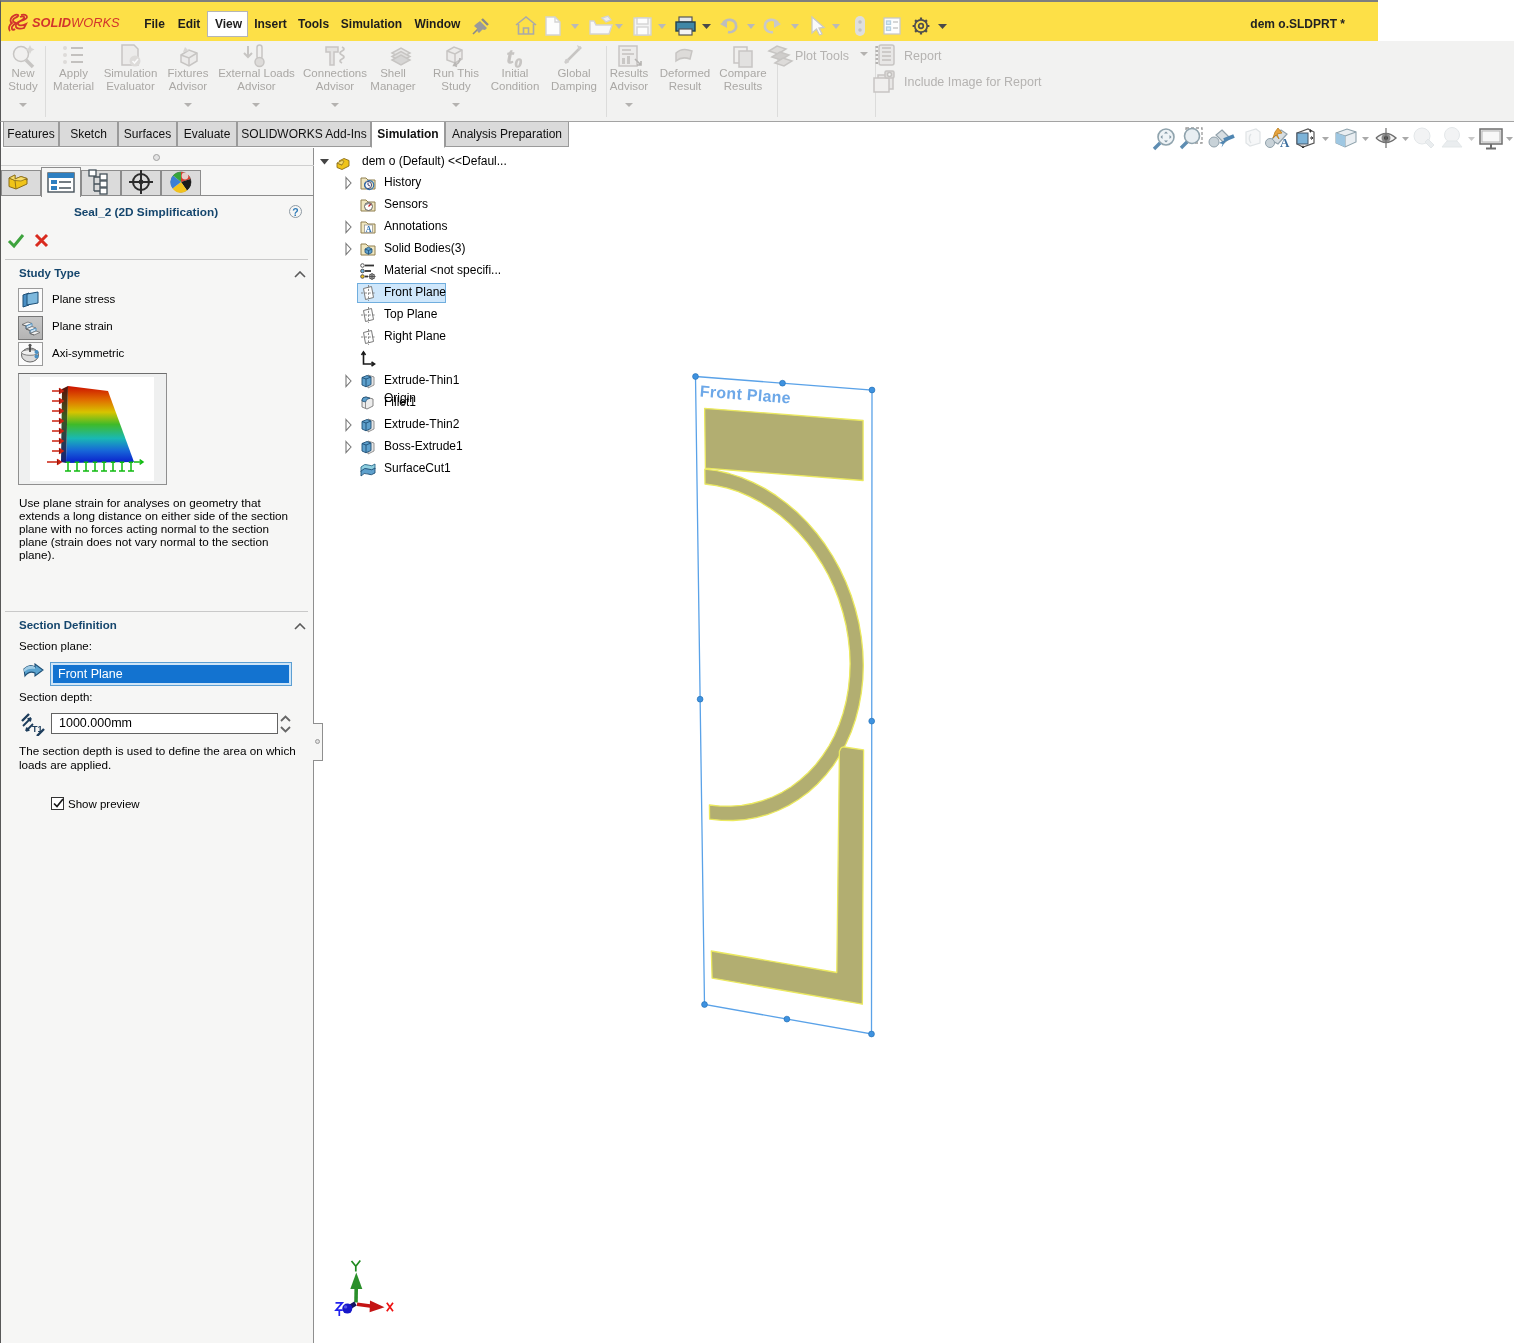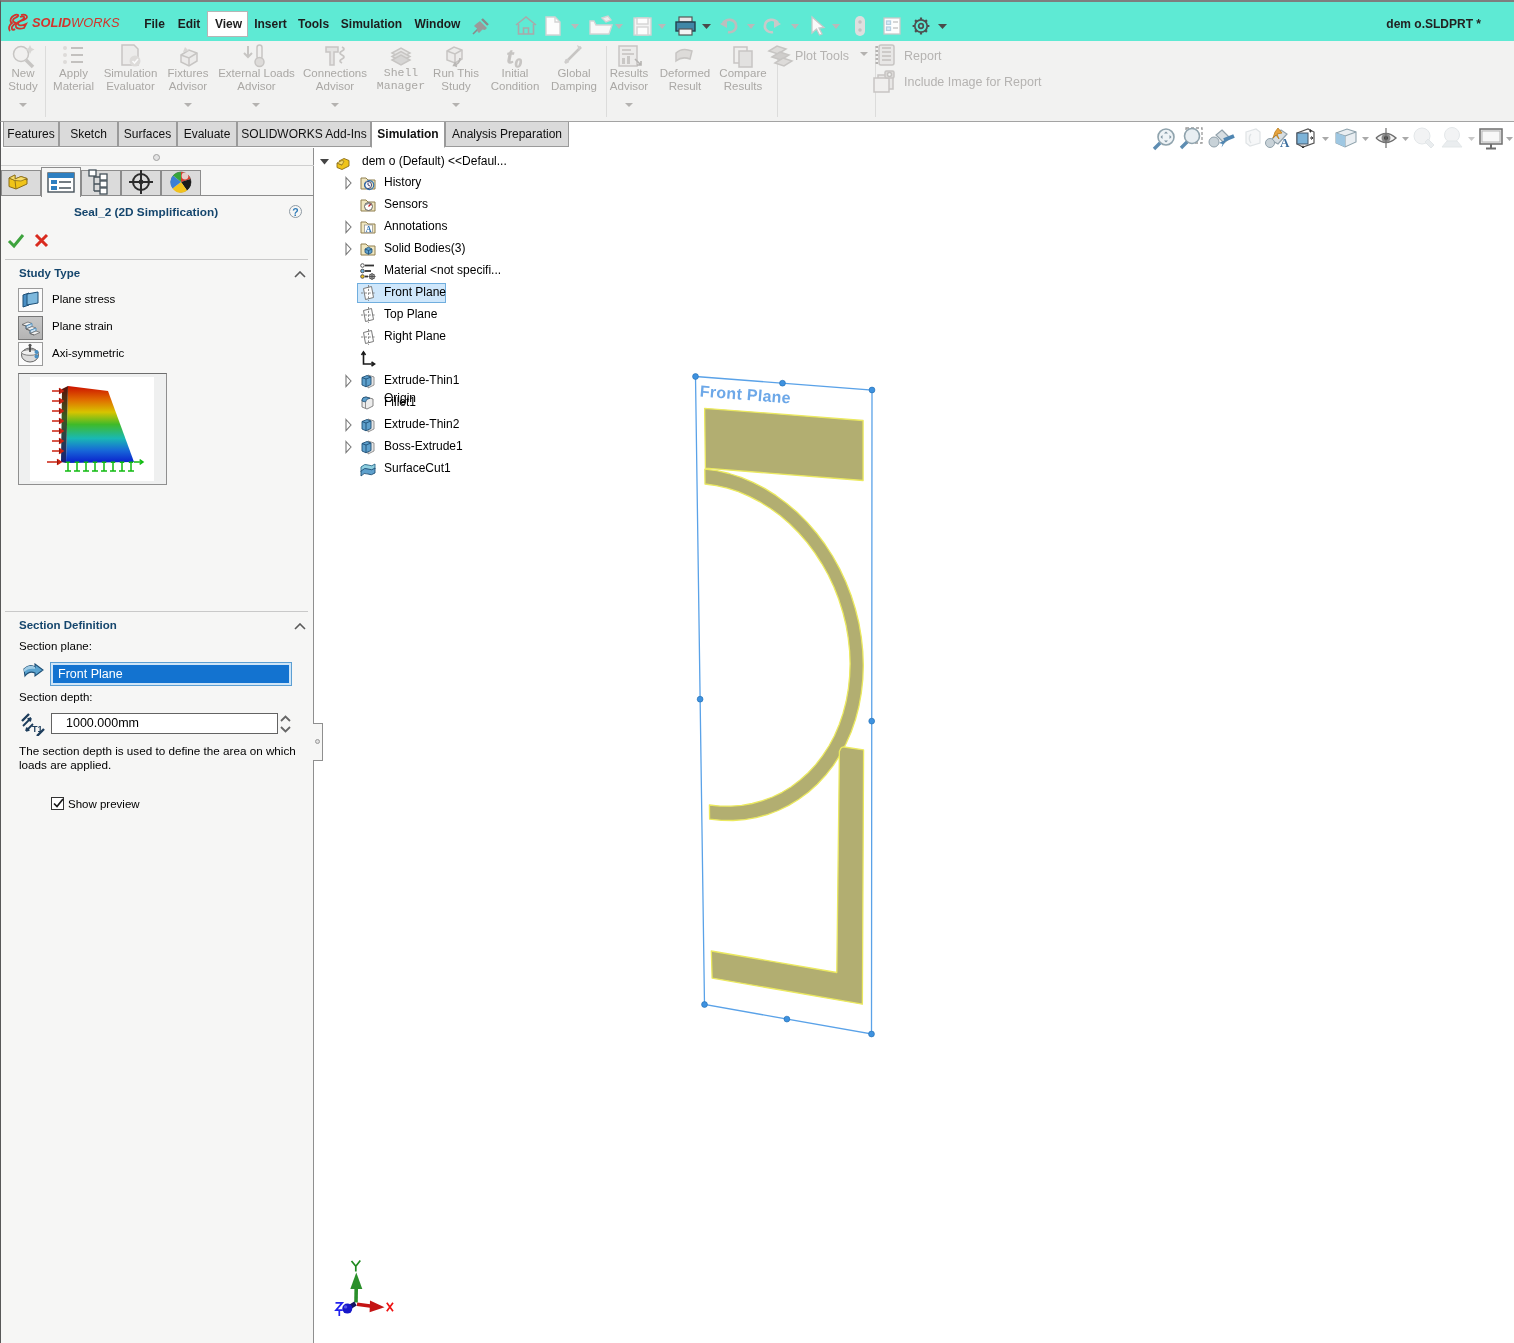--- a/index.html
+++ b/index.html
@@ -1,20 +1,20 @@
 <!DOCTYPE html>
 <html><head>
 <meta charset="utf-8">
 <style>
 * { margin:0; padding:0; box-sizing:border-box; }
 html,body { width:1514px; height:1343px; overflow:hidden; }
 body { font-family:"Liberation Sans", sans-serif; background:#fff; position:relative; }
 .abs { position:absolute; }
 
-#titlebar { position:absolute; left:0; top:0; width:1514px; height:41px; background:#5eead4; border-top:2px solid #7e7e7e; border-left:1px solid #585858; }
+#titlebar { position:absolute; left:0; top:0; width:1378px; height:41px; background:#fde047; border-top:2px solid #7e7e7e; border-left:1px solid #585858; }
 .menu { position:absolute; top:15px; font-size:12px; font-weight:bold; color:#1d1d1d; transform:translateX(-50%); white-space:nowrap; }
 #viewbox { position:absolute; left:206px; top:9px; width:41px; height:26px; background:#fff; border:1px solid #b5b5b5; }
 
 #ribbon { position:absolute; left:0; top:41px; width:1514px; height:81px; background:#f2f2f1; border-left:1px solid #585858; border-bottom:1px solid #a3a3a3; }
 .rsep { position:absolute; top:5px; height:71px; width:1px; background:#dcdcdb; }
 .rlabel { position:absolute; font-size:11.5px; color:#aaa8a5; text-align:center; line-height:12.5px; white-space:nowrap; }
 .rcaret { position:absolute; width:0; height:0; border-left:4px solid transparent; border-right:4px solid transparent; border-top:4px solid #b4b2b0; }
 .hlabel { position:absolute; font-size:12.5px; color:#b5b3b1; white-space:nowrap; }
 
 #tabbar { position:absolute; left:0; top:122px; width:1514px; height:26px; background:#fff; border-left:1px solid #585858; }
@@ -197,21 +197,21 @@
       <rect x="884" y="30" width="9" height="7" rx="1.5" fill="#dddbd9"></rect>
       <circle cx="888.5" cy="33.5" r="2" fill="#f6f6f5" stroke="#c3c1bf"></circle>
     </g>
   </svg>
   <div class="rlabel" style="left:0px;top:26px;width:44px;">New<br>Study</div>
   <div class="rlabel" style="left:44px;top:26px;width:57px;">Apply<br>Material</div>
   <div class="rlabel" style="left:99px;top:26px;width:61px;">Simulation<br>Evaluator</div>
   <div class="rlabel" style="left:158px;top:26px;width:58px;">Fixtures<br>Advisor</div>
   <div class="rlabel" style="left:212px;top:26px;width:87px;">External Loads<br>Advisor</div>
   <div class="rlabel" style="left:297px;top:26px;width:74px;text-align:center;">Connections<br>Advisor</div>
-  <div class="rlabel" style="left:372px;top:26px;width:56px;font-family:Liberation Mono, monospace;">Shell<br>Manager</div>
+  <div class="rlabel" style="left:364px;top:26px;width:56px;">Shell<br>Manager</div>
   <div class="rlabel" style="left:427px;top:26px;width:56px;">Run This<br>Study</div>
   <div class="rlabel" style="left:484px;top:26px;width:60px;">Initial<br>Condition</div>
   <div class="rlabel" style="left:546px;top:26px;width:54px;">Global<br>Damping</div>
   <div class="rlabel" style="left:601px;top:26px;width:54px;">Results<br>Advisor</div>
   <div class="rlabel" style="left:655px;top:26px;width:58px;">Deformed<br>Result</div>
   <div class="rlabel" style="left:713px;top:26px;width:58px;">Compare<br>Results</div>
   <div class="hlabel" style="left:794px;top:8px;">Plot Tools</div>
   <div class="hlabel" style="left:903px;top:8px;">Report</div>
   <div class="hlabel" style="left:903px;top:34px;">Include Image for Report</div>
   <div class="rcaret" style="left:18px;top:62px;"></div>
@@ -352,20 +352,21 @@
       <path d="M47 86 l0 8 m-3 0 l6 0 m-5.2 -8.8 l4.4 0"></path>
       <path d="M56 86 l0 8 m-3 0 l6 0 m-5.2 -8.8 l4.4 0"></path>
       <path d="M65 86 l0 8 m-3 0 l6 0 m-5.2 -8.8 l4.4 0"></path>
       <path d="M74 86 l0 8 m-3 0 l6 0 m-5.2 -8.8 l4.4 0"></path>
       <path d="M83 86 l0 8 m-3 0 l6 0 m-5.2 -8.8 l4.4 0"></path>
       <path d="M92 86 l0 8 m-3 0 l6 0 m-5.2 -8.8 l4.4 0"></path>
       <path d="M101 86 l0 8 m-3 0 l6 0 m-5.2 -8.8 l4.4 0"></path>
       <path d="M104 85 l9 0 m-3.4 -2.4 l3.4 2.4 l-3.4 2.4"></path>
     </g>
   </svg>
+  <div class="abs" style="left:18px;top:348px;width:292px;font-size:11.7px;line-height:13.1px;color:#000;white-space:nowrap;">Use plane strain for analyses on geometry that<br>extends a long distance on either side of the section<br>plane with no forces acting normal to the section<br>plane (strain does not vary normal to the section<br>plane).</div>
   <div class="sep" style="top:463px;"></div>
 
   <div class="hdr" style="top:471px;">Section Definition</div>
   <svg class="chev" style="top:475px;" viewBox="0 0 12 7">
       <path d="M1 6 L6 1 L11 6" fill="none" stroke="#5a5a5a" stroke-width="1.6"></path>
     </svg>
   <div class="lbl" style="left:18px;top:492px;">Section plane:</div>
   <svg class="abs" style="left:21px;top:515px;" width="23" height="19" viewBox="0 0 23 19">
     <path d="M2 6 C6 2 10 2 13 4 L13 1 L21 7 L13 13 L13 10 C9 8 6 9 3 13 Z" fill="#5ba3cf" stroke="#1d4e75" stroke-width="1.1"></path>
     <path d="M2 6 C6 2 10 2 13 4 L13 6 C9 5 5 6 2 9 Z" fill="#9fcbe4" stroke="none"></path>
@@ -373,21 +374,21 @@
   <div class="abs" style="left:49px;top:514px;width:242px;height:24px;border:1px solid #5c9fd3;background:#cfe5f7;padding:2px;">
     <div style="width:100%;height:100%;background:#1373d0;color:#fff;font-size:12.5px;line-height:18px;padding-left:5px;">Front Plane</div>
   </div>
   <div class="lbl" style="left:18px;top:543px;">Section depth:</div>
   <svg class="abs" style="left:20px;top:564px;" width="25" height="24" viewBox="0 0 25 24">
     <path d="M2 14 L10 6 M10 6 L6.5 7 M10 6 L9 9.5" stroke="#1d3d5c" stroke-width="1.8" fill="none"></path>
     <path d="M12 12 L5 19 M5 19 L8.5 18 M5 19 L6 15.5" stroke="#1d3d5c" stroke-width="1.8" fill="none"></path>
     <path d="M1 9 L8 2 M16 24 L23 17" stroke="#1d3d5c" stroke-width="2.4" fill="none"></path>
     <text x="11" y="20" font-size="9" font-weight="bold" fill="#1d3d5c" font-family="Liberation Sans,sans-serif">T1</text>
   </svg>
-  <div class="abs" style="left:50px;top:565px;width:227px;height:21px;border:1px solid #636363;background:#fff;font-size:12.5px;line-height:19px;padding-left:14px;color:#000;">1000.000mm</div>
+  <div class="abs" style="left:50px;top:565px;width:227px;height:21px;border:1px solid #636363;background:#fff;font-size:12.5px;line-height:19px;padding-left:7px;color:#000;">1000.000mm</div>
   <svg class="abs" style="left:278px;top:566px;" width="14" height="20" viewBox="0 0 14 20">
     <path d="M2 7 L6.5 2.5 L11 7" fill="none" stroke="#666" stroke-width="1.8"></path>
     <path d="M2 13 L6.5 17.5 L11 13" fill="none" stroke="#666" stroke-width="1.8"></path>
   </svg>
   <div class="abs" style="left:18px;top:596px;width:292px;font-size:11.7px;line-height:13.5px;color:#000;white-space:nowrap;">The section depth is used to define the area on which<br>loads are applied.</div>
   <div class="abs" style="left:50px;top:649px;width:13px;height:13px;border:1px solid #333;background:#fff;"></div>
   <svg class="abs" style="left:51px;top:649px;" width="13" height="13" viewBox="0 0 13 13">
       <path d="M2 6.5 L5 9.5 L11 2" fill="none" stroke="#1a1a1a" stroke-width="1.7"></path>
     </svg>
   <div class="lbl" style="left:67px;top:650px;">Show preview</div>

